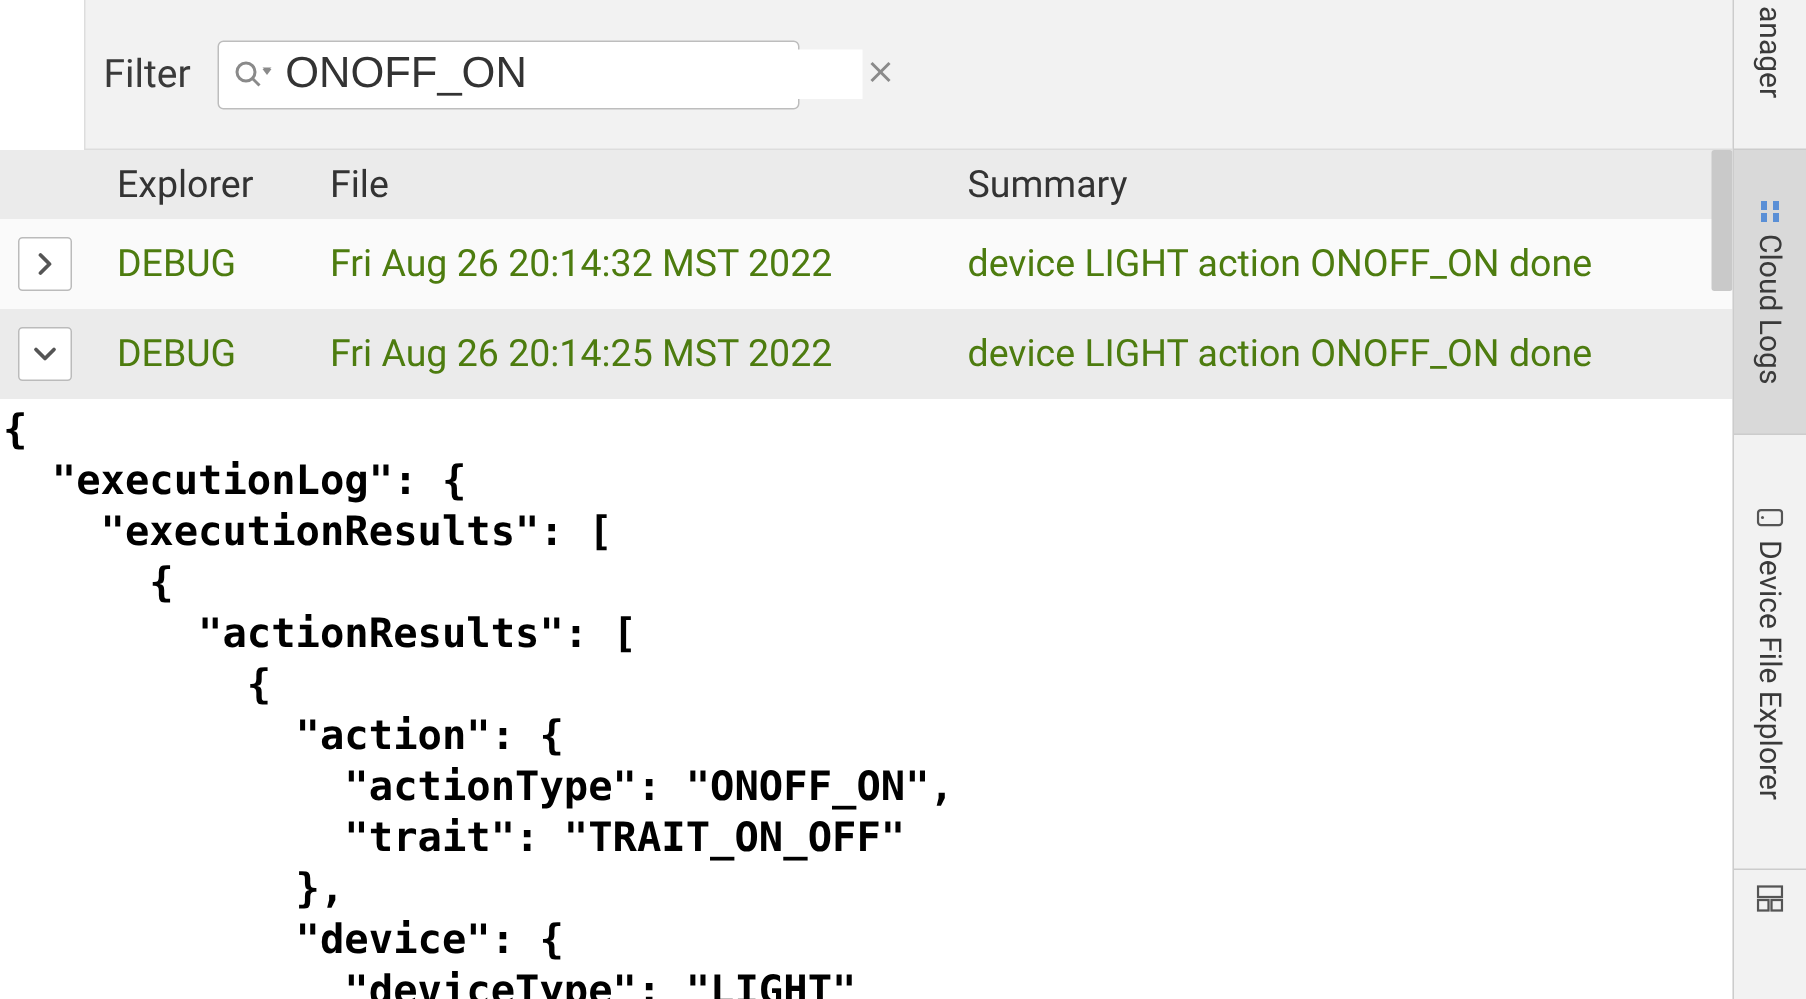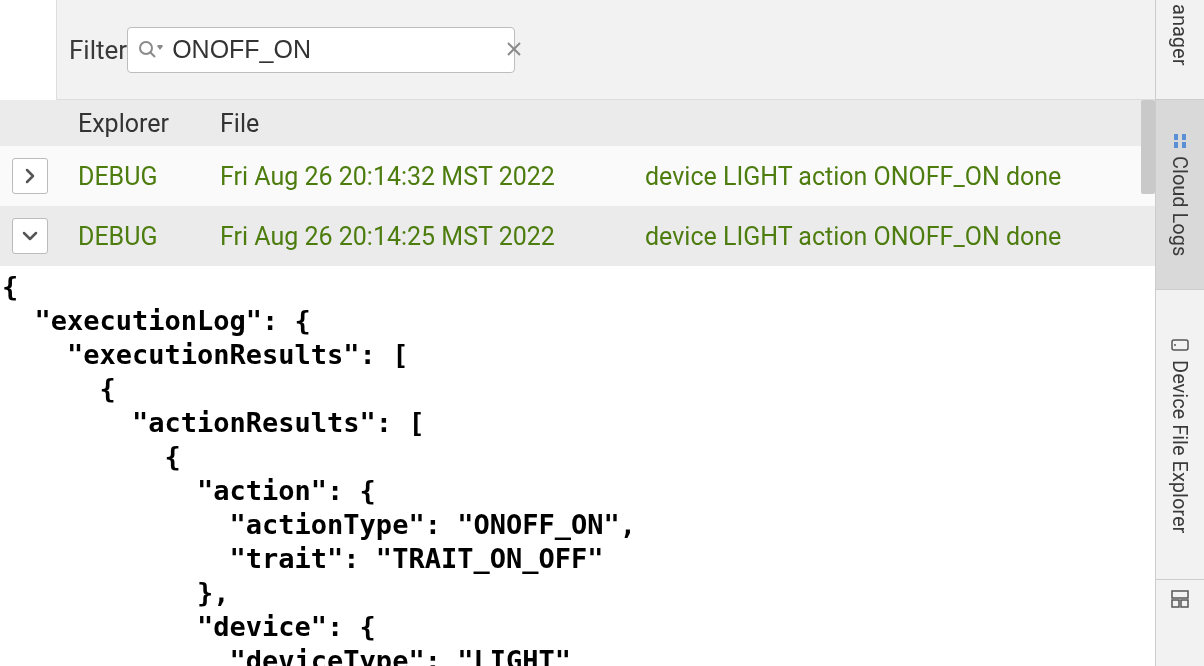--- a/index.html
+++ b/index.html
@@ -20,20 +20,21 @@
   }
   .filter-bar {
     height: 100px;
     background: #f2f2f2;
     border-bottom: 1px solid #ddd;
     border-left: 1px solid #ddd;
     margin-left: 56px;
     display: flex;
     align-items: center;
     padding-left: 12px;
+    gap: 18px;
   }
   .filter-label {
     font-size: 26px;
     color: #3a3a3a;
   }
   .search-box {
     display: flex;
     align-items: center;
     width: 388px;
     height: 46px;
@@ -44,21 +45,21 @@
   }
   .search-icon {
     display: flex;
     align-items: center;
     color: #8a8a8a;
   }
   .search-input {
     flex: 1;
     border: none;
     outline: none;
-    font-size: 25px;
+    font-size: 29px;
     color: #333;
     padding: 0 8px;
   }
   .clear-btn {
     color: #8a8a8a;
     cursor: pointer;
     font-size: 22px;
     padding: 0 4px;
   }
   .table-header {
@@ -187,20 +188,21 @@
           <line x1="2" y1="2" x2="14" y2="14" stroke="#8a8a8a" stroke-width="2"></line>
           <line x1="14" y1="2" x2="2" y2="14" stroke="#8a8a8a" stroke-width="2"></line>
         </svg>
       </span>
     </div>
   </div>
 
   <div class="table-header">
     <div class="col-severity">Explorer</div>
     <div class="col-date">File</div>
+    <div class="col-summary">Summary</div>
   </div>
 
   <div class="log-row row0">
     <div class="expand-cell">
       <div class="expand-btn">
         <svg width="16" height="16" viewBox="0 0 16 16">
           <path d="M5 2 L11 8 L5 14" stroke="#555" stroke-width="2.5" fill="none" stroke-linecap="round" stroke-linejoin="round"></path>
         </svg>
       </div>
     </div>

